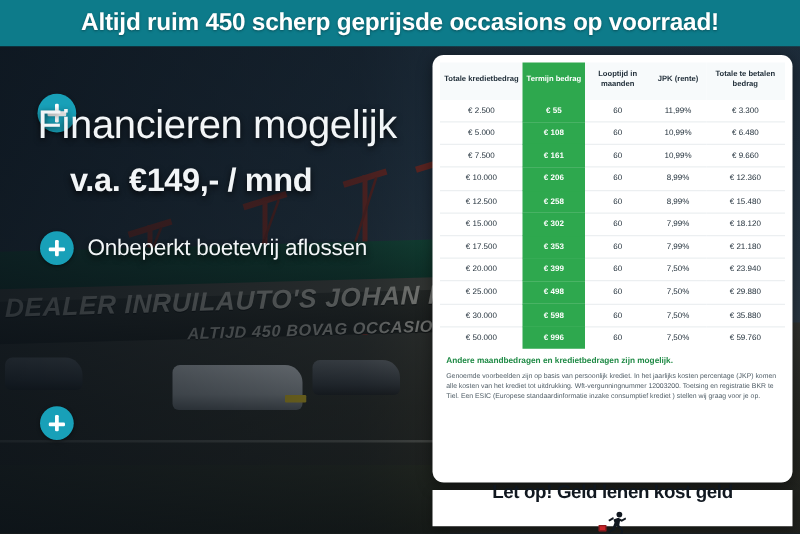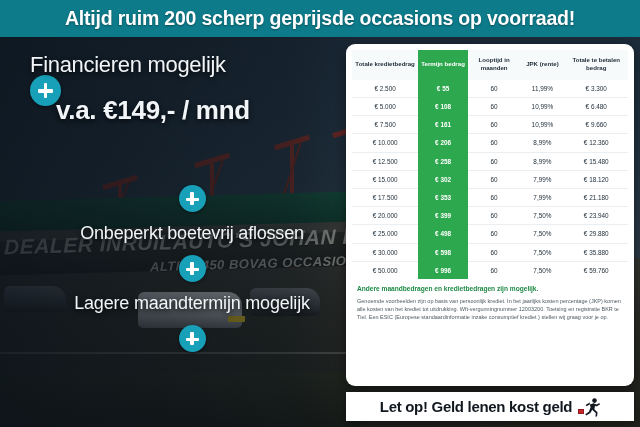--- a/index.html
+++ b/index.html
@@ -91,26 +91,26 @@
     text-shadow:0 1px 2px rgba(0,0,0,.35);
   }
 
   
   .left { position:absolute; left:0; top:37px; width:350px; height:390px; z-index:8; }
   .headline {
     position:absolute; left:30px; top:12px; width:320px;
     color:#f2f5f7;
     text-shadow:0 2px 5px rgba(0,0,0,.75);
   }
-  .headline .l1 { font-size:22px; font-weight:400; line-height:32px; letter-spacing:-0.3px; }
+  .headline .l1 { font-size:32px; font-weight:400; line-height:32px; letter-spacing:-0.3px;margin-top:34px; }
   .headline .l2 { font-size:26px; font-weight:bold; line-height:34px; padding-left:26px; letter-spacing:-0.3px;margin-top:12px; }
 
   .bullet {
     position:absolute; display:flex; align-items:center; gap:11px;
-    left:32px; width:320px;flex-direction:column;
+    left:32px; width:320px;
   }
   .bullet .label {
     color:#f2f5f7; font-size:18px; font-weight:400;
     text-shadow:0 2px 5px rgba(0,0,0,.8);
     letter-spacing:-0.2px; white-space:nowrap;
   }
   .plus-icon {
     flex:0 0 auto; width:27px; height:27px; border-radius:50%;
     background:#18a0b8; position:relative;
     box-shadow:0 1px 3px rgba(0,0,0,.5);
@@ -162,20 +162,21 @@
   .note-body {
     font-size:5.5px; color:#4c5a63; line-height:8.2px; text-align:left;
   }
 
   .warning {
     position:absolute; right:6px; top:392px; width:288px; height:29px;
     background:#ffffff;
     display:flex; align-items:center; justify-content:center; gap:6px;
     z-index:9;
     box-shadow:0 2px 8px rgba(0,0,0,.4);
+    flex-direction:column;
   }
   .warning-text {
     font-size:15px; font-weight:bold; color:#111820; letter-spacing:-0.3px;
   }
   .runner { position:relative; width:22px; height:20px; flex:0 0 auto; }
   .runner .block {
     position:absolute; left:0; bottom:3px; width:6px; height:5px;
     background:#c8252a; border:1px solid #8e1a1e;
   }
   .runner .fig {
@@ -208,41 +209,37 @@
   <div class="car light" style="left:138px; top:292px; width:104px; height:36px;"></div>
   <div class="plate" style="left:228px; top:316px;"></div>
   <div class="car" style="left:250px; top:288px; width:70px; height:28px;"></div>
   <div class="fence"></div>
   <div class="grass"></div>
 
   <div class="scrim"></div>
 </div>
 
 <div class="banner">
-  <span class="banner-text">Altijd ruim 200 scherp geprijsde occasions op voorraad!</span>
+  <span class="banner-text">Altijd ruim 450 scherp geprijsde occasions op voorraad!</span>
 </div>
 
 <div class="left">
 
   <div class="plus-icon plus-big"></div>
 
   <div class="headline">
     <div class="l1">Financieren mogelijk</div>
     <div class="l2">v.a. €149,- / mnd</div>
   </div>
 
   <div class="bullet" style="top:148px;">
     <span class="plus-icon"></span>
     <span class="label">Onbeperkt boetevrij aflossen</span>
   </div>
 
-  <div class="bullet" style="top:218px;">
-    <span class="plus-icon"></span>
-    <span class="label">Lagere maandtermijn mogelijk</span>
-  </div>
 
   <div class="bullet" style="top:288px;">
     <span class="plus-icon"></span>
   </div>
 </div>
 
 <div class="card">
   <div class="table-wrap">
     <table>
       <colgroup>

